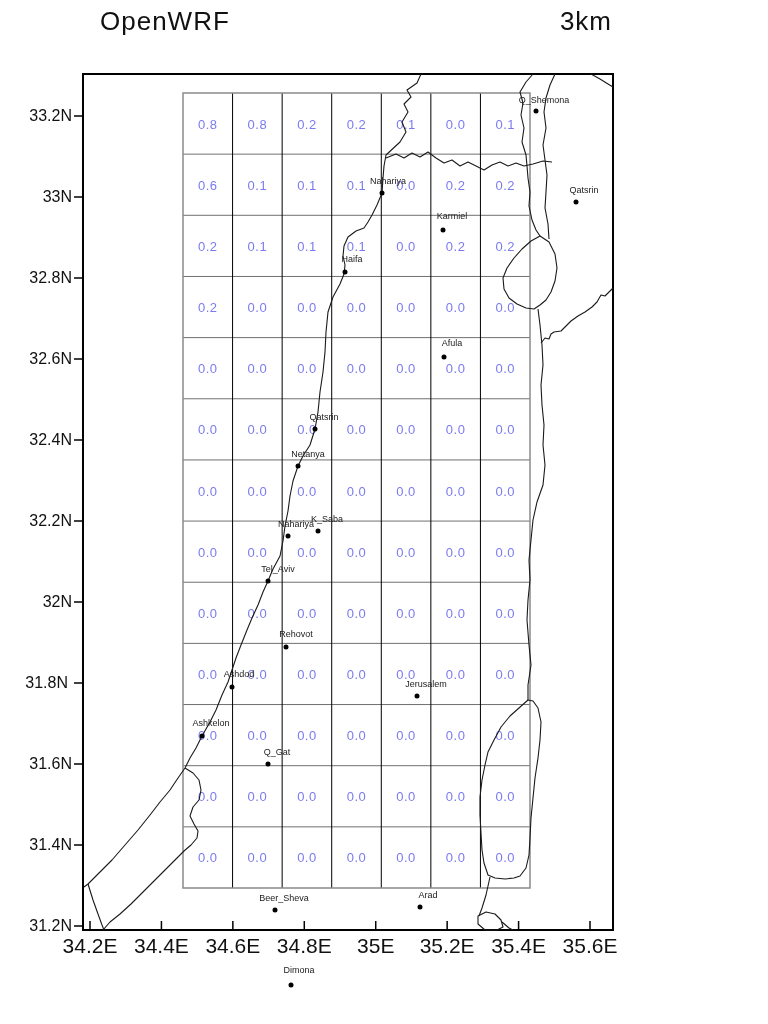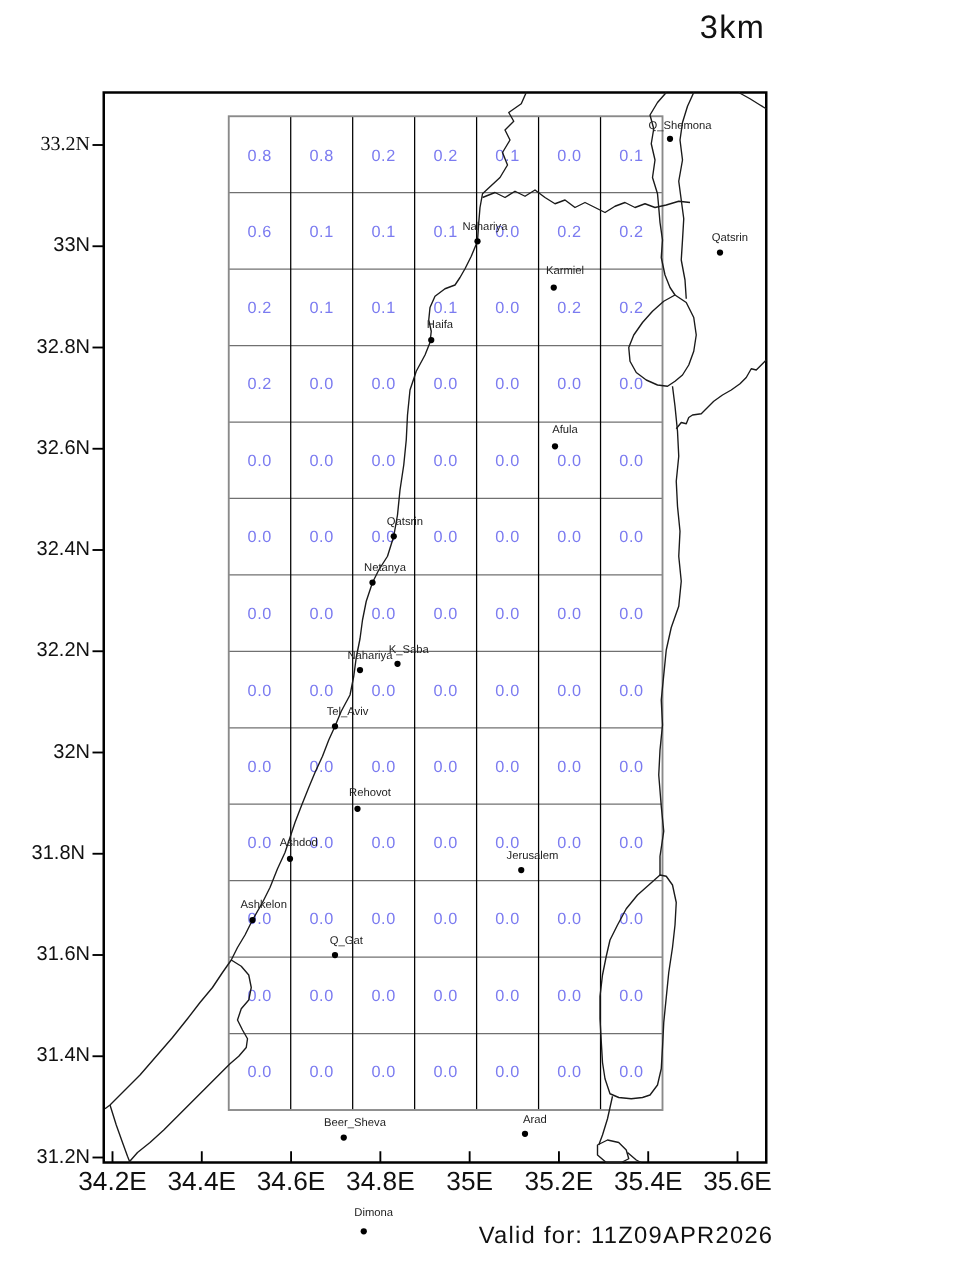--- a/index.html
+++ b/index.html
@@ -14,20 +14,21 @@
   .citydot{position:absolute;width:5px;height:5px;border-radius:50%;background:#000;transform:translate(-50%,-50%);}
   .latlabel{position:absolute;transform:translate(-100%,-50%);font-size:16px;color:#111;white-space:nowrap;}
   .lonlabel{position:absolute;transform:translate(-50%,0);font-size:21px;color:#111;white-space:nowrap;}
   .footer{font-size:19px;letter-spacing:1px;color:#111;white-space:pre;}
 </style>
 </head>
 <body>
 
 <div class="page">
 
+  <div class="abs title" style="left:100px;top:6px;">OpenWRF</div>
   <div class="abs title" style="left:612px;top:6px;transform:translateX(-100%);">3km</div>
 
   <svg class="layer" id="base-svg" width="768" height="1024" viewBox="0 0 768 1024">
       <line x1="183" y1="154.15384615384616" x2="530" y2="154.15384615384616" stroke="#707070" stroke-width="1"></line>
       <line x1="183" y1="215.30769230769232" x2="530" y2="215.30769230769232" stroke="#707070" stroke-width="1"></line>
       <line x1="183" y1="276.46153846153845" x2="530" y2="276.46153846153845" stroke="#707070" stroke-width="1"></line>
       <line x1="183" y1="337.61538461538464" x2="530" y2="337.61538461538464" stroke="#707070" stroke-width="1"></line>
       <line x1="183" y1="398.7692307692308" x2="530" y2="398.7692307692308" stroke="#707070" stroke-width="1"></line>
       <line x1="183" y1="459.9230769230769" x2="530" y2="459.9230769230769" stroke="#707070" stroke-width="1"></line>
       <line x1="183" y1="521.0769230769231" x2="530" y2="521.0769230769231" stroke="#707070" stroke-width="1"></line>
@@ -211,36 +212,35 @@
       <span class="citydot" style="left: 268px; top: 764px; background: rgb(0, 0, 0);"></span>
       <span class="citylabel" style="left: 284px; top: 898px; color: rgb(34, 34, 34);">Beer_Sheva</span>
       <span class="citydot" style="left: 275px; top: 910px; background: rgb(0, 0, 0);"></span>
       <span class="citylabel" style="left: 428px; top: 895px; color: rgb(34, 34, 34);">Arad</span>
       <span class="citydot" style="left: 420px; top: 907px; background: rgb(0, 0, 0);"></span>
       <span class="citylabel" style="left: 299px; top: 970px; color: rgb(34, 34, 34);">Dimona</span>
       <span class="citydot" style="left: 291px; top: 985px; background: rgb(0, 0, 0);"></span>
     </div>
 
   <div class="layer" id="axis-layer">
-      <span class="latlabel" style="left: 72px; top: 116px; font-family: Liberation Serif, serif;">33.2N</span>
+      <span class="latlabel" style="left: 72px; top: 116px;">33.2N</span>
       <span class="latlabel" style="left: 72px; top: 197px;">33N</span>
       <span class="latlabel" style="left: 72px; top: 278px;">32.8N</span>
       <span class="latlabel" style="left: 72px; top: 359px;">32.6N</span>
       <span class="latlabel" style="left: 72px; top: 440px;">32.4N</span>
       <span class="latlabel" style="left: 72px; top: 521px;">32.2N</span>
       <span class="latlabel" style="left: 72px; top: 602px;">32N</span>
       <span class="latlabel" style="left: 68px; top: 683px;">31.8N</span>
       <span class="latlabel" style="left: 72px; top: 764px;">31.6N</span>
       <span class="latlabel" style="left: 72px; top: 845px;">31.4N</span>
       <span class="latlabel" style="left: 72px; top: 926px;">31.2N</span>
       <span class="lonlabel" style="left: 90px; top: 934px;">34.2E</span>
       <span class="lonlabel" style="left: 161.43px; top: 934px;">34.4E</span>
       <span class="lonlabel" style="left: 232.86px; top: 934px;">34.6E</span>
       <span class="lonlabel" style="left: 304.29px; top: 934px;">34.8E</span>
       <span class="lonlabel" style="left: 375.72px; top: 934px;">35E</span>
       <span class="lonlabel" style="left: 447.15px; top: 934px;">35.2E</span>
       <span class="lonlabel" style="left: 518.58px; top: 934px;">35.4E</span>
       <span class="lonlabel" style="left: 590.01px; top: 934px;">35.6E</span>
     </div>
 
-  <div class="abs footer" style="left:383px;top:978px;">Valid for: 11Z09APR2026</div>
 
 </div>
 
 </body></html>

